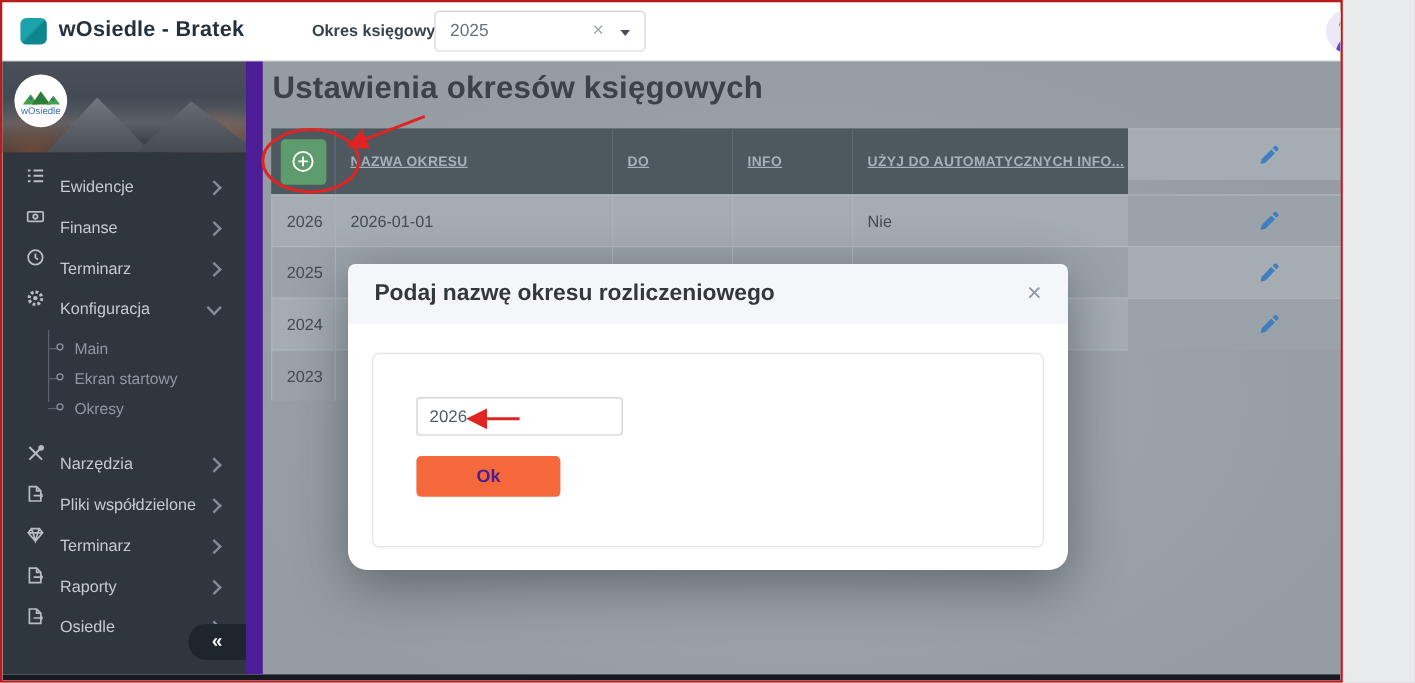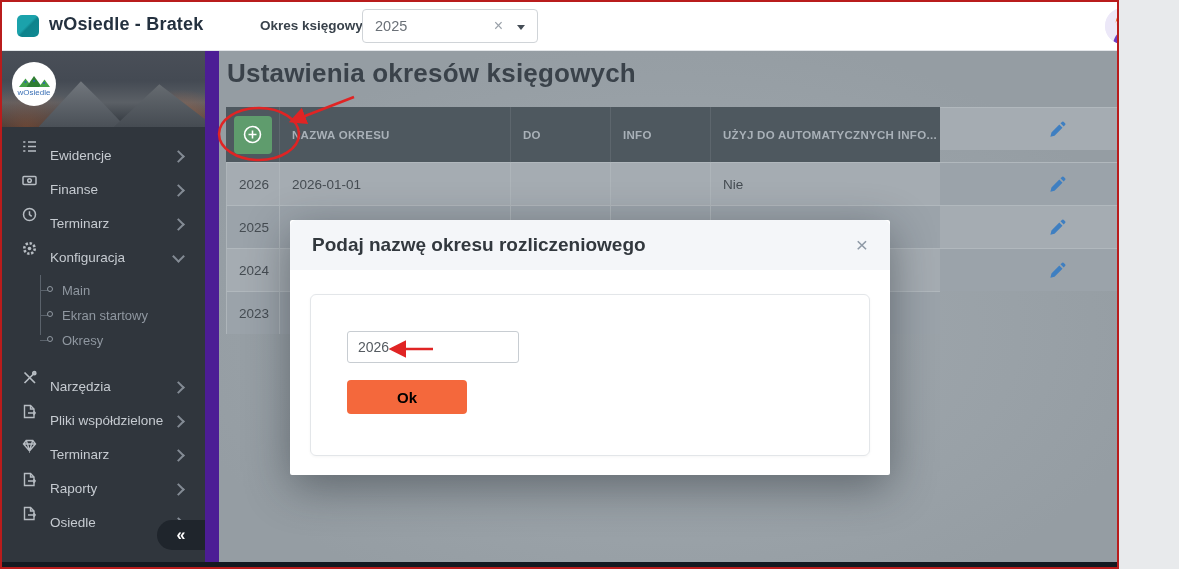--- a/index.html
+++ b/index.html
@@ -60,45 +60,45 @@
   .content{position:absolute;left:203px;top:48px;right:0;bottom:5px;background:#4c1d95;}
   .page{position:absolute;left:14px;top:0;right:0;bottom:0;
       background:radial-gradient(500px 300px at 50% 55%, #a2a9af 0%, #99a1a7 70%, #959da3 100%);}
   .page-title{position:absolute;left:8px;top:8px;font-size:26px;font-weight:bold;color:#3a424a;letter-spacing:.2px;}
 
   .grid{position:absolute;left:7px;top:57px;width:948px;display:grid;
       grid-template-columns:53px 231px 100px 100px 230px 234px;}
   .th{background:#4e585f;height:55px;display:flex;align-items:center;box-sizing:border-box;
       color:#a9b1b8;font-size:11.5px;font-weight:bold;letter-spacing:.3px;padding:0 12px;
       white-space:nowrap;overflow:hidden;}
-  .th + .th{border-left:1px solid #5d666d;}
+  .th + .th{border-left:1px solid #5d666d;text-decoration:underline;}
   .th.btncell{justify-content:center;padding:0;}
   .add-btn{width:38px;height:38px;border-radius:4px;background:#5f9c6d;display:flex;
       align-items:center;justify-content:center;cursor:pointer;}
   .td{height:43px;display:flex;align-items:center;box-sizing:border-box;font-size:13.5px;color:#454c52;
       padding:0 12px;border-top:1px solid #b1b8bd;white-space:nowrap;overflow:hidden;}
   .rowA .td{background:#a5acb2;}
   .rowB .td{background:#9ba3aa;}
   .td + .td{border-left:1px solid #aeb5ba;}
   .td.editcell{justify-content:center;padding:0;cursor:pointer;}
 
   
-  .modal{position:absolute;left:288px;top:218px;width:600px;height:255px;background:#fff;border-radius:2px;
+  .modal{position:absolute;left:288px;top:218px;width:600px;height:255px;background:#fff;border-radius:16px;
       box-shadow:0 12px 45px rgba(25,30,38,.45);z-index:50;}
   .modal-header{height:50px;background:#f4f6f9;border-radius:6px 6px 0 0;display:flex;align-items:center;
       justify-content:space-between;padding:0 22px;box-sizing:border-box;}
   .modal-title{font-size:19px;font-weight:bold;color:#32383e;}
   .modal-close{font-size:21px;color:#8e99a6;cursor:pointer;line-height:20px;}
   .modal-body{padding:24px 20px 0 20px;}
   .inner-card{border:1px solid #e3e6e9;border-radius:6px;padding:36px 36px 36px 36px;height:88px;
       box-shadow:0 1px 3px rgba(0,0,0,.04);}
   .name-input{width:150px;height:30px;border:1px solid #c8cdd2;border-radius:3px;padding:0 10px;
       font-size:14px;color:#555b61;font-family:inherit;outline:none;}
   .ok-btn{display:block;margin-top:17px;width:120px;height:34px;background:#f4683c;border:none;border-radius:4px;
-      color:#000000;font-size:15px;font-weight:bold;cursor:pointer;font-family:inherit;}
+      color:#4c1d95;font-size:15px;font-weight:bold;cursor:pointer;font-family:inherit;}
 
   
   .annot{position:absolute;left:0;top:0;width:1179px;height:569px;z-index:60;pointer-events:none;}
   .bottombar{position:absolute;left:0;right:0;bottom:0;height:5px;background:#141a21;z-index:70;}
 </style>
 </head>
 <body>
 
 <div class="screen">
 

